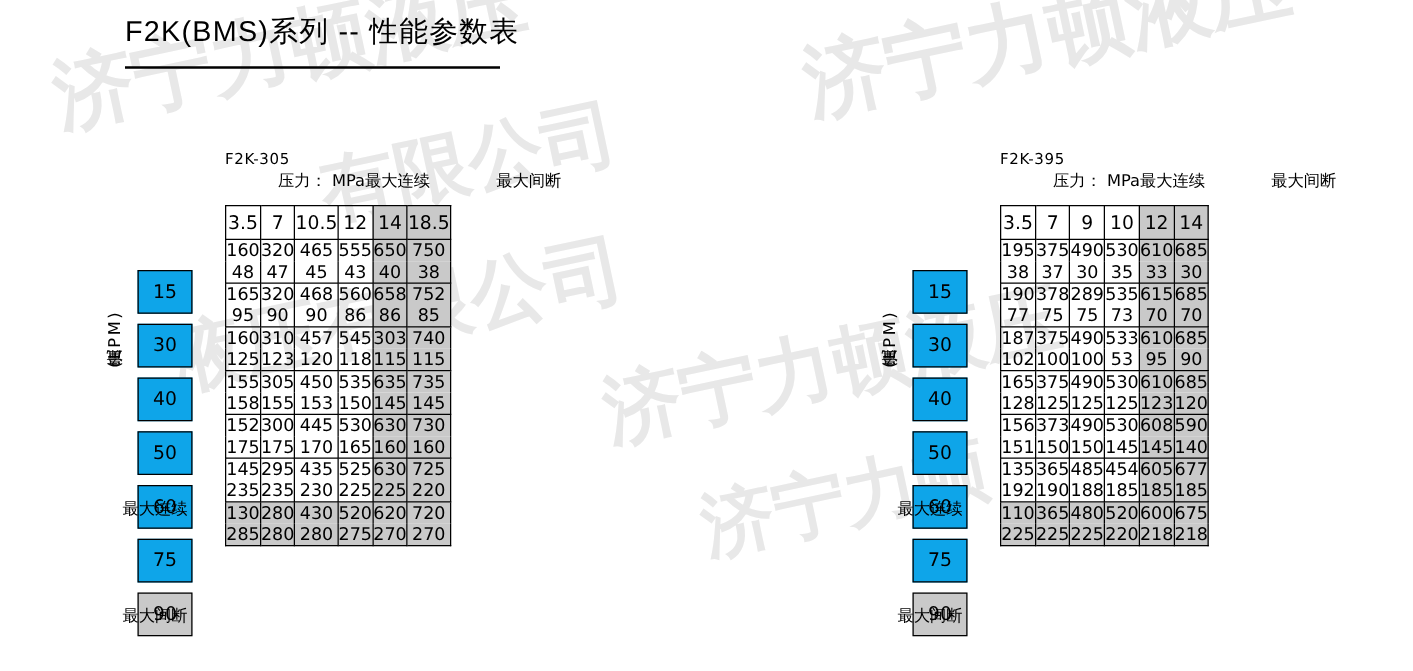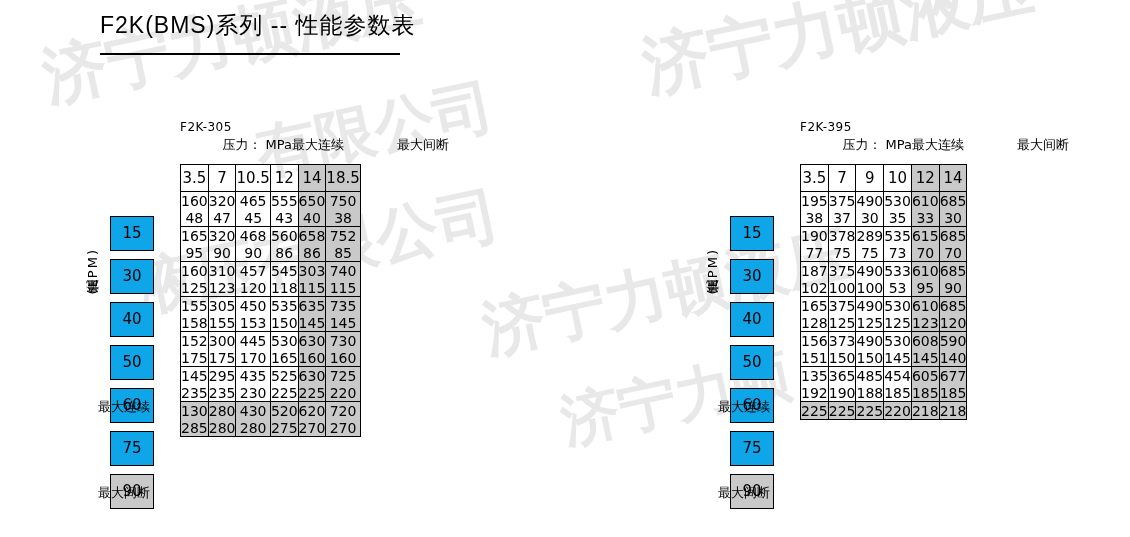--- a/index.html
+++ b/index.html
@@ -462,20 +462,28 @@
     </tr>
     <tr class="pair-bot">
       <td>192</td>
       <td>190</td>
       <td>188</td>
       <td>185</td>
       <td class="shade">185</td>
       <td class="shade">185</td>
     </tr>
 
+    <tr class="pair-top">
+      <td class="shade">110</td>
+      <td class="shade">365</td>
+      <td class="shade">480</td>
+      <td class="shade">520</td>
+      <td class="shade">600</td>
+      <td class="shade">675</td>
+    </tr>
     <tr class="pair-bot">
       <td class="shade">225</td>
       <td class="shade">225</td>
       <td class="shade">225</td>
       <td class="shade">220</td>
       <td class="shade">218</td>
       <td class="shade">218</td>
     </tr>
   </tbody>
     </table>

